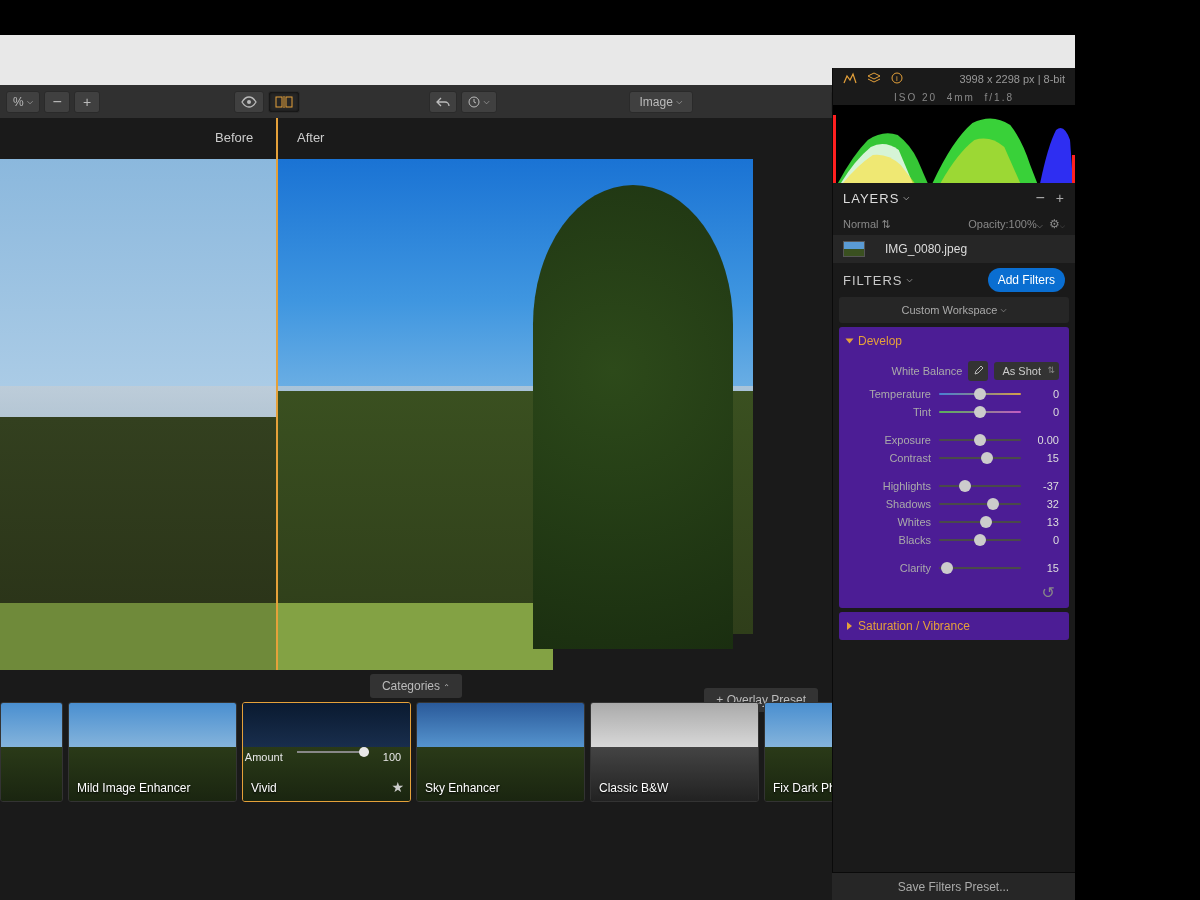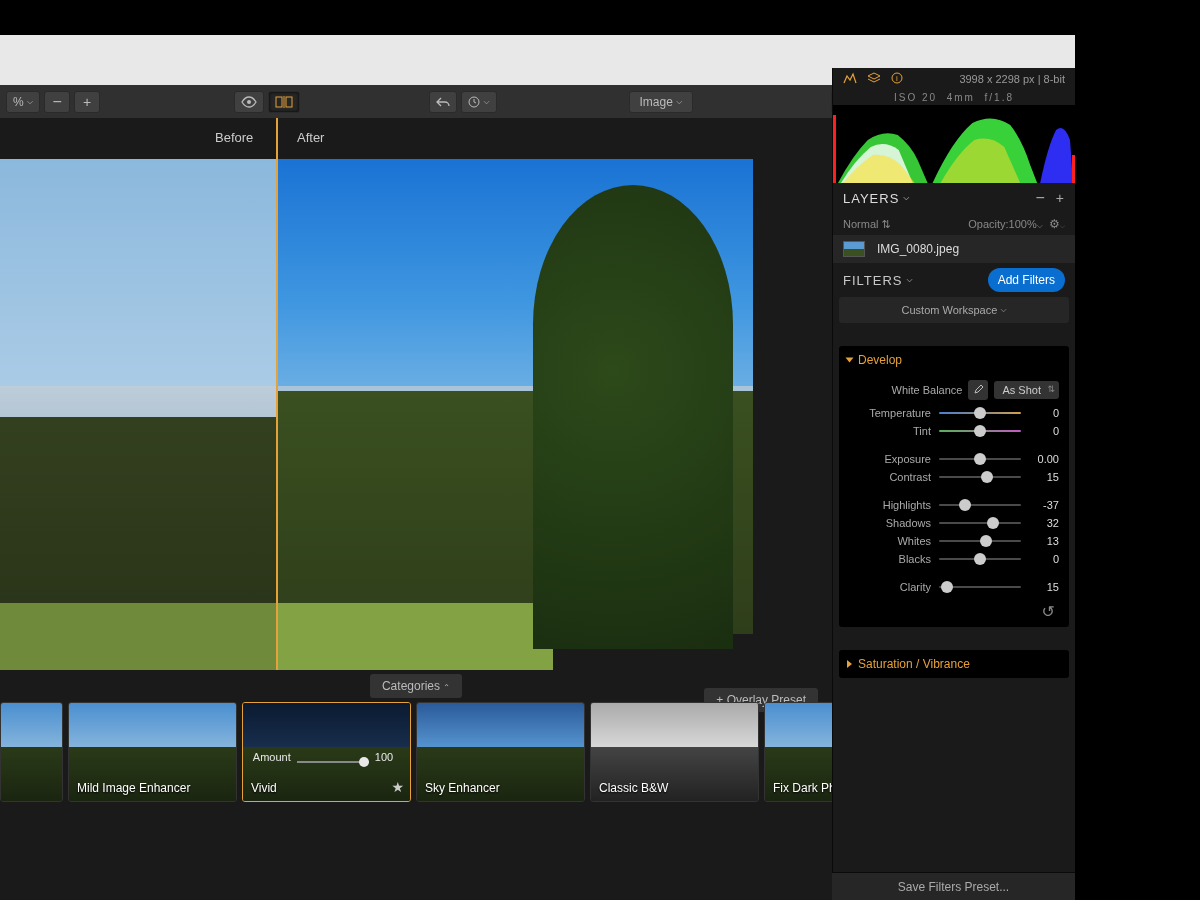--- a/index.html
+++ b/index.html
@@ -29,41 +29,41 @@
   .thumb { position: relative; width: 169px; height: 100px; flex-shrink: 0; border: 1px solid #333; border-radius: 3px; overflow: hidden; }
   .thumb.first { width: 63px; margin-left: 0; }
   .thumb.sel { border: 1px solid #e5a13a; }
   .thumb-img { position: absolute; inset: 0; }
   .thumb-sky { position: absolute; left:0; right:0; top:0; height:50%; background: linear-gradient(#4a8fd0,#8bb8dd); }
   .thumb-sky.dark { background: linear-gradient(#0a1a30,#1a3050); }
   .thumb-sky.bw { background: linear-gradient(#aaa,#ddd); }
   .thumb-trees { position: absolute; left:0; right:0; bottom:0; height:55%; background: linear-gradient(#2a3a18,#1a2510); }
   .thumb-trees.bw { background: linear-gradient(#444,#222); }
   .thumb-label { position: absolute; left: 8px; bottom: 6px; color: #fff; font-size: 12px; text-shadow: 0 1px 2px #000; }
-  .thumb-amount { position: absolute; left: 0; right: 7px; top: 48px; display: flex; align-items: flex-end; justify-content: center; gap: 6px; color: #e8e8e8; font-size: 11px; }
+  .thumb-amount { position: absolute; left: 0; right: 7px; top: 48px; display: flex; align-items: flex-start; justify-content: center; gap: 14px; color: #e8e8e8; font-size: 11px; }
   .star-icon { position: absolute; right: 6px; bottom: 6px; color: #ccc; font-size: 14px; }
   .amt-track { width: 72px; height: 2px; background: #888; position: relative; }
   .amt-knob { position: absolute; right: 0; top: -4px; width: 10px; height: 10px; background: #e8e8e8; border-radius: 50%; }
 
   .side { position: absolute; right: 0; top: 33px; width: 243px; bottom: 0; background: #1a1a1a; border-left: 1px solid #0a0a0a; display: flex; flex-direction: column; }
   .info-row { height: 22px; display: flex; align-items: center; justify-content: space-between; padding: 0 10px; font-size: 11px; color: #888; }
   .info-row .icons { display: flex; gap: 10px; color: #e5a13a; }
   .info-row .right { color: #999; margin-left: 36px; }
   .iso-row { font-size: 10px; color: #888; text-align: center; padding: 2px 0; letter-spacing: 2px; }
   .histogram { height: 78px; width: 100%; display: block; background: #000; }
   .panel-hdr { height: 30px; display: flex; align-items: center; padding: 0 10px; font-size: 13px; letter-spacing: 1px; color: #ddd; justify-content: space-between; }
   .panel-hdr .title { display: flex; align-items: center; gap: 4px; }
   .layer-row { height: 22px; display: flex; align-items: center; padding: 0 10px; font-size: 11px; color: #888; justify-content: space-between; }
-  .layer-item { height: 28px; background: #262626; display: flex; align-items: center; padding: 0 10px; gap: 12px; font-size: 12px; color: #ddd; }
+  .layer-item { height: 28px; background: #262626; display: flex; align-items: center; padding: 0 10px; gap: 20px; font-size: 12px; color: #ddd; }
   .layer-thumb { width: 22px; height: 16px; background: linear-gradient(#5a9bd4 50%,#3a5020 50%); border: 1px solid #555; }
   .filters-hdr { height: 34px; display: flex; align-items: center; justify-content: space-between; padding: 0 10px; }
   .filters-title { font-size: 13px; letter-spacing: 1px; display: flex; align-items: center; gap: 4px; justify-content: center; }
   .add-filters { background: #0a6ed1; color: #fff; padding: 5px 10px; border-radius: 12px; font-size: 12px; cursor: pointer; }
   .workspace-row { height: 26px; background: #262626; display: flex; align-items: center; justify-content: center; font-size: 11px; color: #aaa; margin: 0 6px; border-radius: 3px; }
-  .section { background: #000000; margin: 23px 6px 0 6px; border-radius: 3px; }
+  .section { background: #4c1d95; margin: 4px 6px 0 6px; border-radius: 3px; }
   .sec-hdr { height: 28px; display: flex; align-items: center; padding: 0 8px; gap: 6px; font-size: 12px; }
   .sec-hdr.dev { color: #e5a13a; }
   .tabs { display: flex; background: #1a1a1a; border-radius: 20px; margin: 6px 10px; padding: 2px; }
   .tab { flex: 1; text-align: center; padding: 5px 0; font-size: 11px; color: #aaa; border-radius: 20px; cursor: pointer; }
   .tab.active { background: #3a3a3a; color: #e5a13a; }
   .slider-row { display: flex; align-items: center; padding: 3px 10px 3px 0; font-size: 11px; gap: 8px; }
   .slide-label { width: 92px; text-align: right; color: #aaa; }
   .track { flex: 1; height: 2px; background: #4a4a4a; position: relative; border-radius: 1px; }
   .track.temp { background: linear-gradient(90deg,#4a7fd4,#888,#d4a04a); }
   .track.tint { background: linear-gradient(90deg,#5ab05a,#888,#c45ac4); }

